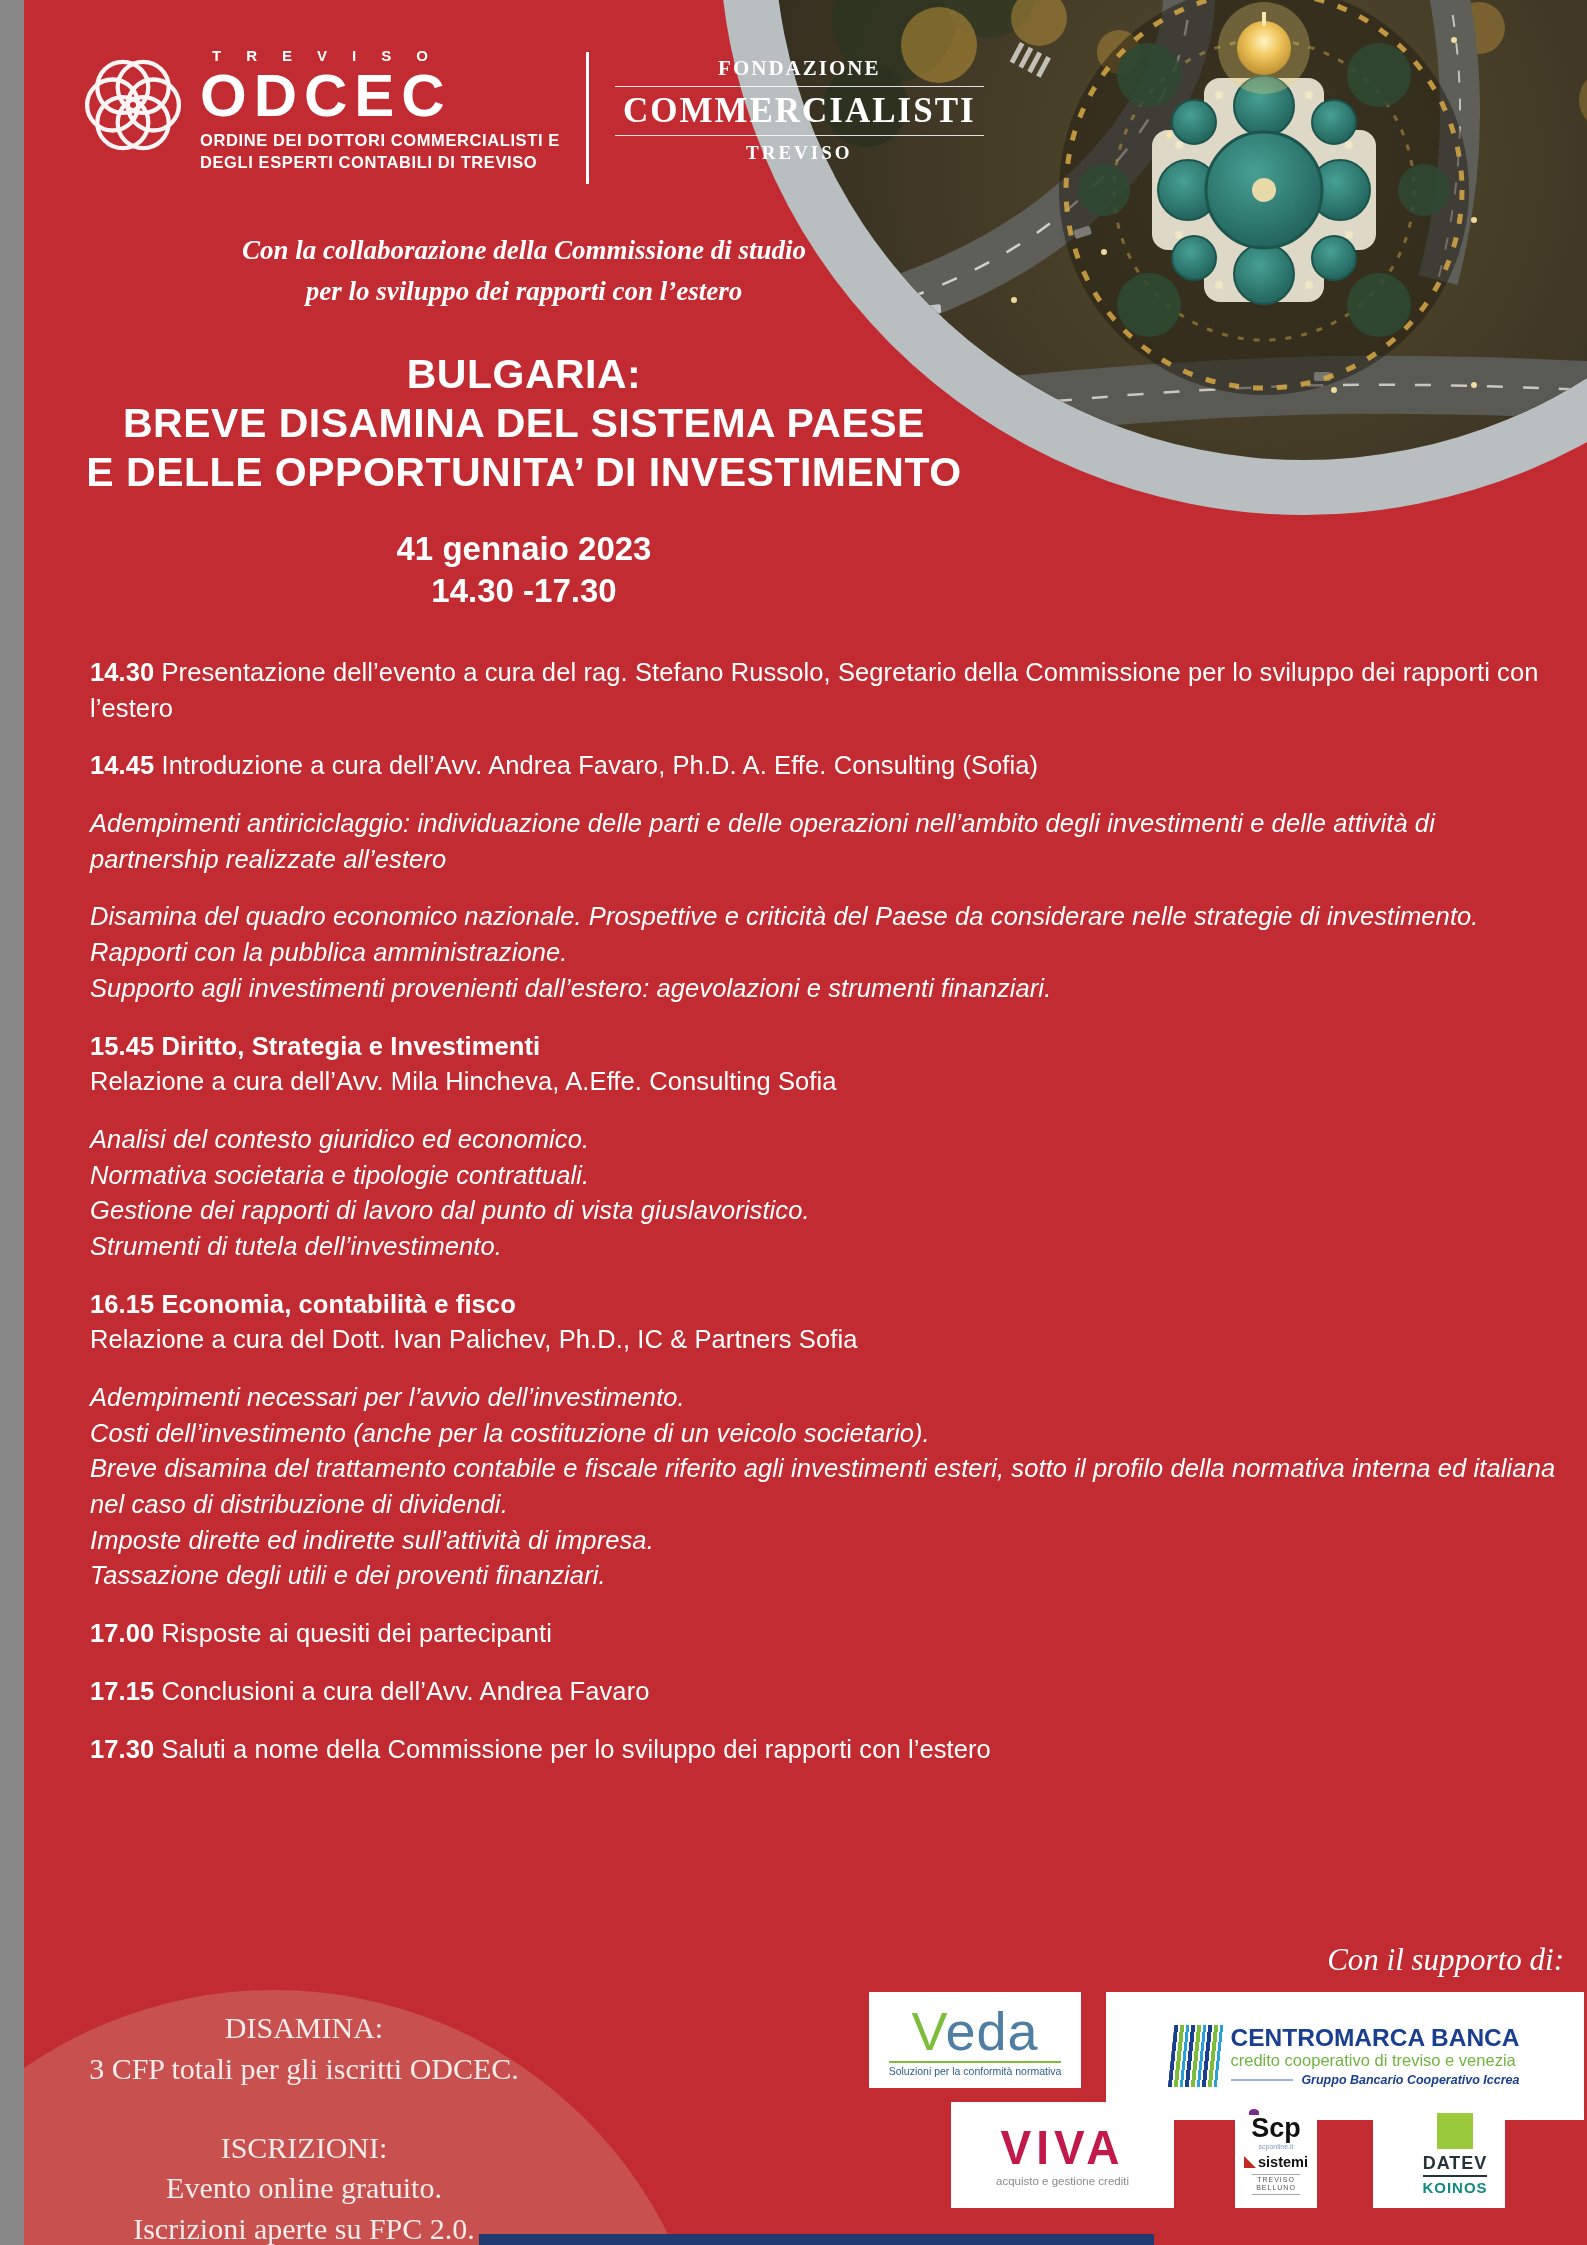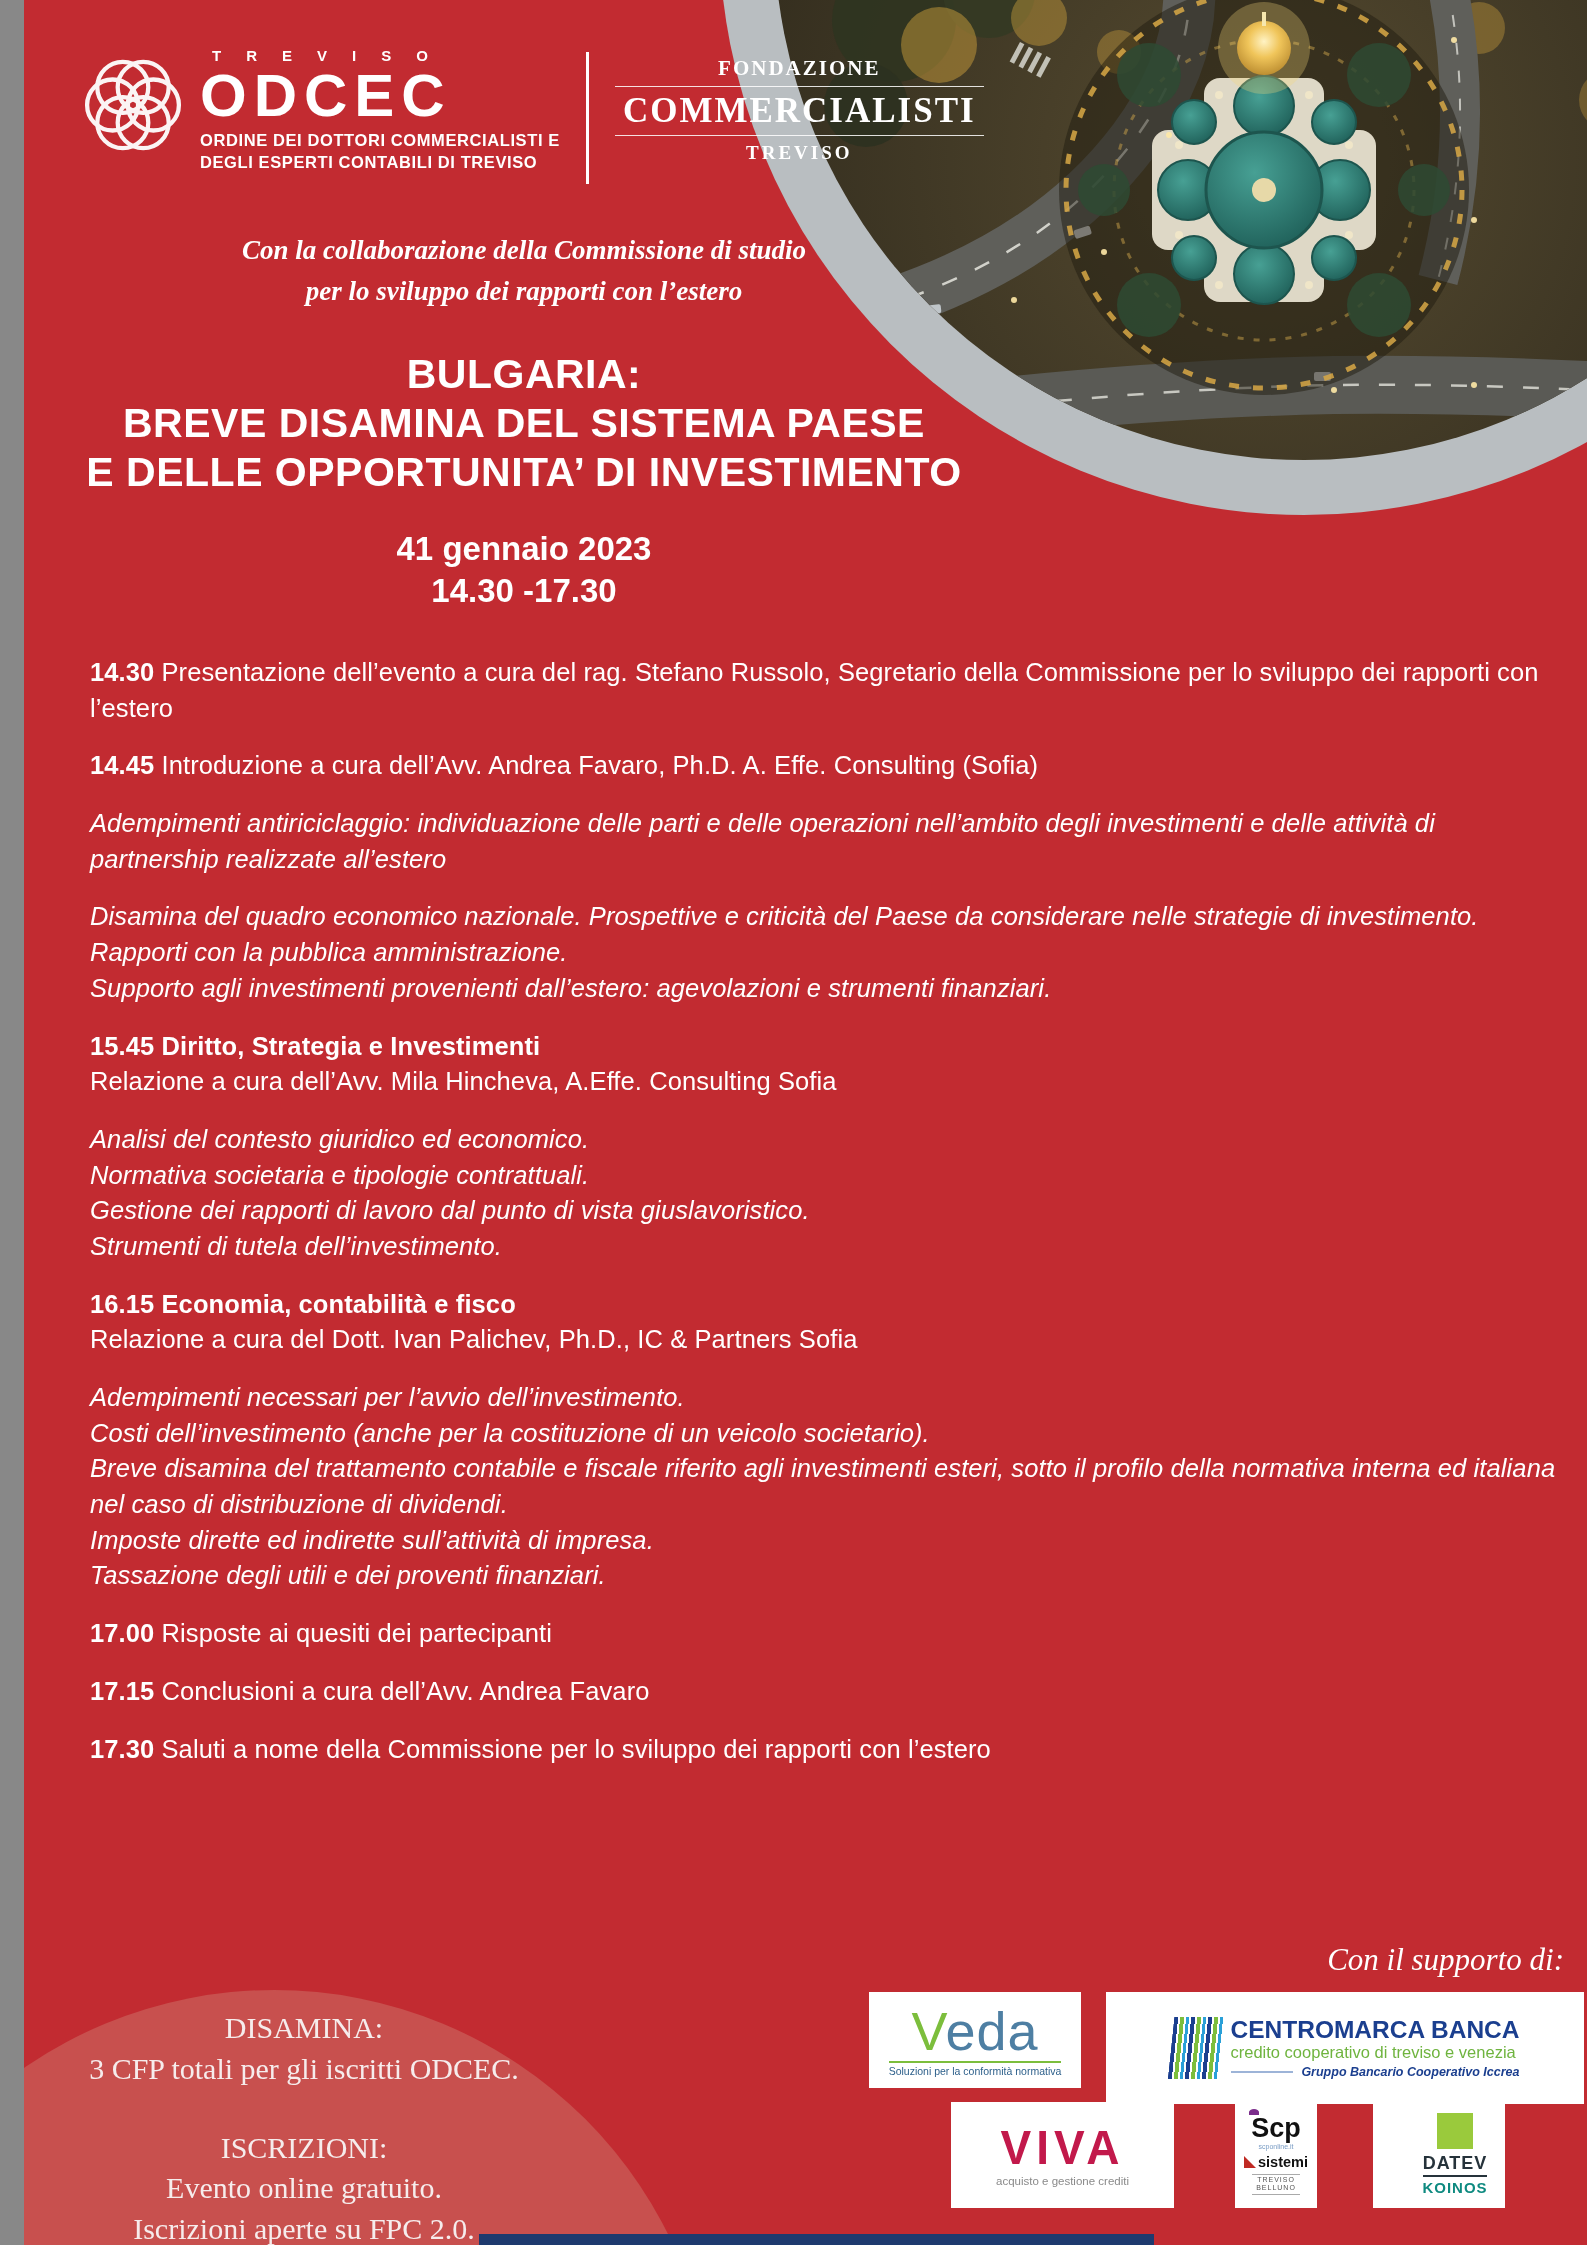--- a/index.html
+++ b/index.html
@@ -54,21 +54,21 @@
   .logo-box{position:absolute;background:#fff;display:flex;flex-direction:column;
     align-items:center;justify-content:center;overflow:hidden;}
   
   .veda{left:845px;top:1992px;width:212px;height:96px;}
   .veda-word{font-size:54px;line-height:1;letter-spacing:1px;}
   .veda-v{color:var(--veda-green,#7CBE3C);}
   .veda-eda{color:var(--veda-blue,#4E7FA3);}
   .veda-cap{font-size:10.5px;color:#2C5F8A;border-top:2px solid var(--veda-green,#7CBE3C);
     padding-top:2px;margin-top:3px;white-space:nowrap;}
   
-  .cmb{left:1082px;top:1992px;width:462px;height:96px;flex-direction:row;gap:10px;padding:8px 8px;}
+  .cmb{left:1082px;top:1992px;width:462px;height:96px;flex-direction:row;gap:10px;padding:16px 8px;}
   .cmb-icon{width:50px;height:62px;flex:0 0 auto;transform:skewX(-6deg);
     background:repeating-linear-gradient(90deg,
       var(--cm-navy,#1B3F8F) 0 4px,#fff 4px 6px,
       var(--veda-green,#7CBE3C) 6px 10px,#fff 10px 12px,
       #2AA0D8 12px 15px,#fff 15px 17px);}
   .cmb-text{display:flex;flex-direction:column;min-width:0;}
   .cmb-name{color:var(--cm-navy,#1B3F8F);font-weight:bold;font-size:24.5px;line-height:1.05;white-space:nowrap;}
   .cmb-sub{color:var(--cm-green,#6FB43F);font-size:16.5px;line-height:1.15;white-space:nowrap;}
   .cmb-grp{display:flex;align-items:center;margin-top:3px;}
   .cmb-rule{flex:1;height:2px;background:#9db4d8;margin-right:8px;}

